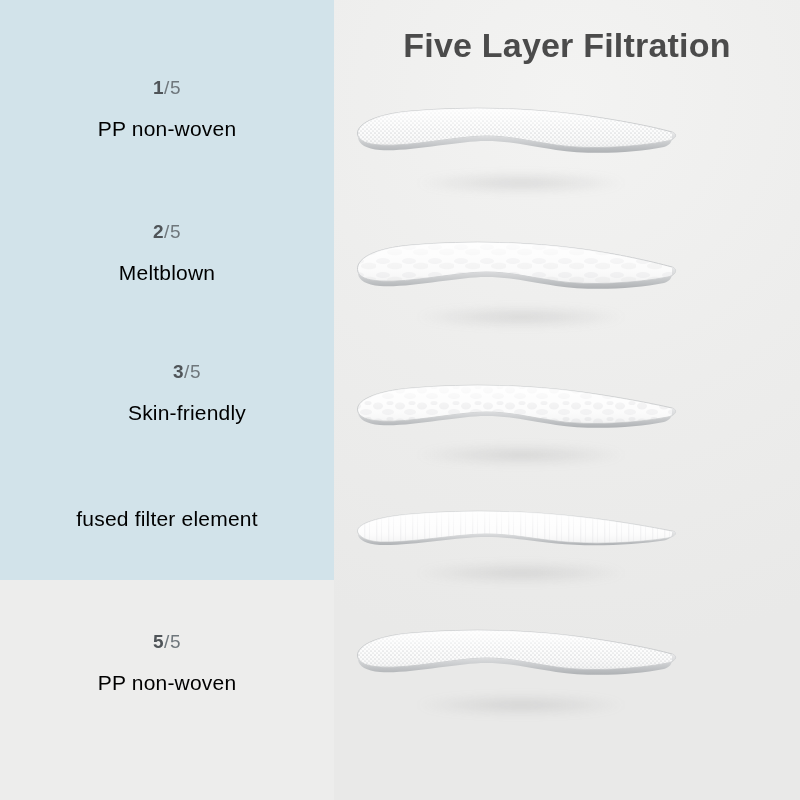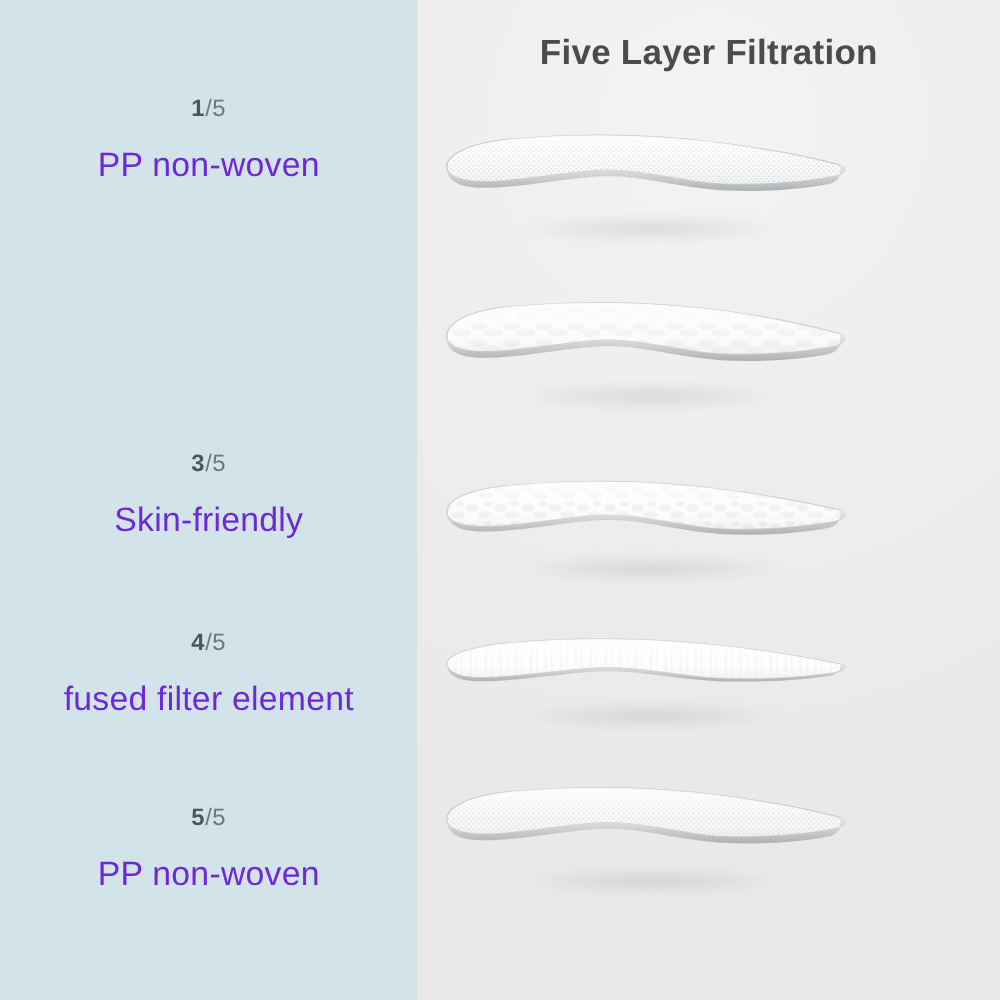--- a/index.html
+++ b/index.html
@@ -18,21 +18,21 @@
     width: 800px;
     height: 800px;
     display: flex;
     background: #ededec;
   }
 
   
   .left-panel {
     position: relative;
     width: 334px;
-    height: 800px;
+    height: 580px;
     background: #d2e3ea;
     flex: 0 0 334px;
   }
   .layer-label {
     position: absolute;
     left: 0;
     width: 334px;
     text-align: center;
   }
   .layer-index {
@@ -41,22 +41,22 @@
     color: #4f5458;
     letter-spacing: 0.5px;
     margin-bottom: 18px;
     line-height: 1;
   }
   .layer-index .denominator {
     font-weight: normal;
     color: #6f777c;
   }
   .layer-title {
-    font-size: 27px;
-    color: #6d28d9;
+    font-size: 21px;
+    color: #000000;
     line-height: 1.32;
     letter-spacing: 0.2px;
   }
   .layer-title .line {
     display: block;
   }
 
   
   .right-panel {
     position: relative;
@@ -66,21 +66,21 @@
     background:
       radial-gradient(120% 70% at 50% 12%, #f3f3f2 0%, #ededec 55%, #e9e9e8 100%);
     overflow: hidden;
   }
   .panel-title {
     position: absolute;
     top: 26px;
     left: 0;
     width: 466px;
     text-align: center;
-    font-size: 28px;
+    font-size: 34px;
     font-weight: bold;
     color: #4b4b4b;
     letter-spacing: 0.2px;
   }
 
   
   .sheet {
     position: absolute;
     left: 16px;
     width: 330px;
@@ -112,36 +112,41 @@
 
   <div class="left-panel">
 
     <div class="layer-label" style="top:78px;">
       <div class="layer-index"><span>1</span><span class="denominator">/5</span></div>
       <div class="layer-title">
         <span class="line">PP non-woven</span>
       </div>
     </div>
 
-
-    <div class="layer-label" style="top:362px;">
+    <div class="layer-label" style="top:222px;">
+      <div class="layer-index"><span>2</span><span class="denominator">/5</span></div>
+      <div class="layer-title">
+        <span class="line">Meltblown</span>
+      </div>
+    </div>
+
+    <div class="layer-label" style="top:362px;padding-left:20px;">
       <div class="layer-index"><span>3</span><span class="denominator">/5</span></div>
       <div class="layer-title">
         <span class="line">Skin-friendly</span>
       </div>
     </div>
 
     <div class="layer-label" style="top:505px;">
-      <div class="layer-index"><span>4</span><span class="denominator">/5</span></div>
       <div class="layer-title">
         <span class="line">fused filter element</span>
       </div>
     </div>
 
-    <div class="layer-label" style="top:645px;">
+    <div class="layer-label" style="top:632px;">
       <div class="layer-index"><span>5</span><span class="denominator">/5</span></div>
       <div class="layer-title">
         <span class="line">PP non-woven</span>
       </div>
     </div>
 
   </div>
 
   <div class="right-panel">
 

